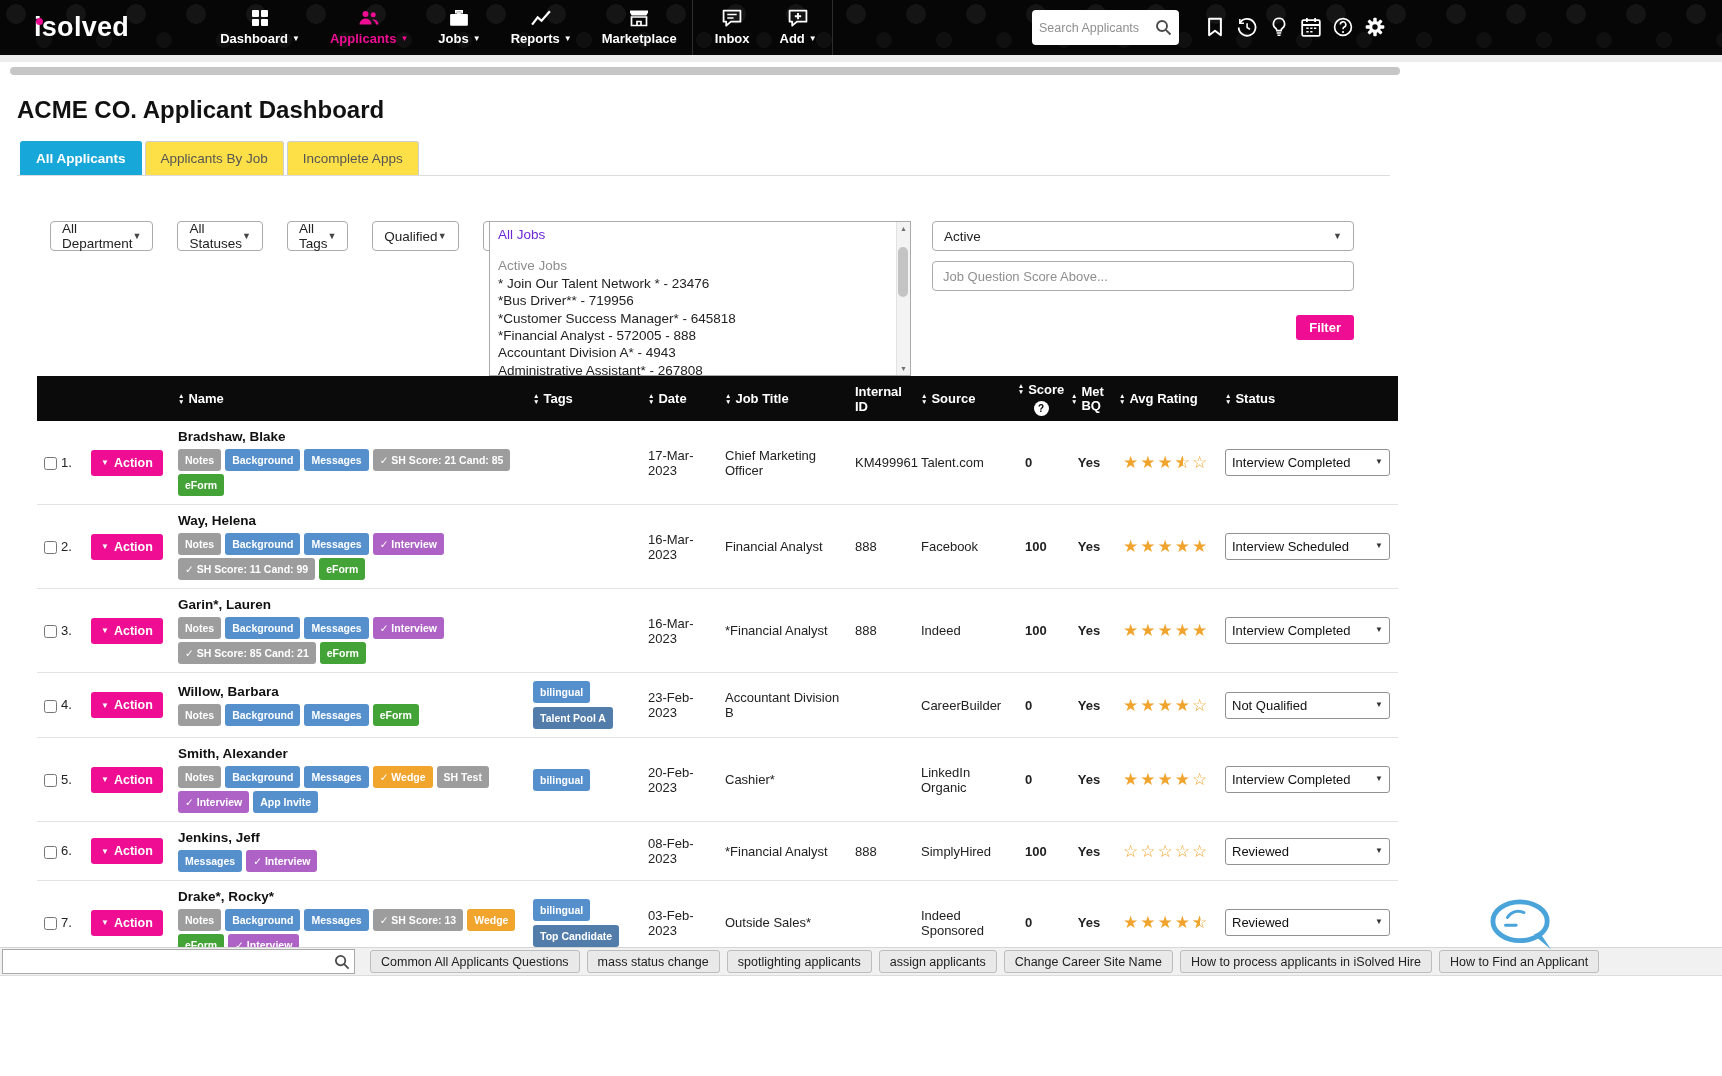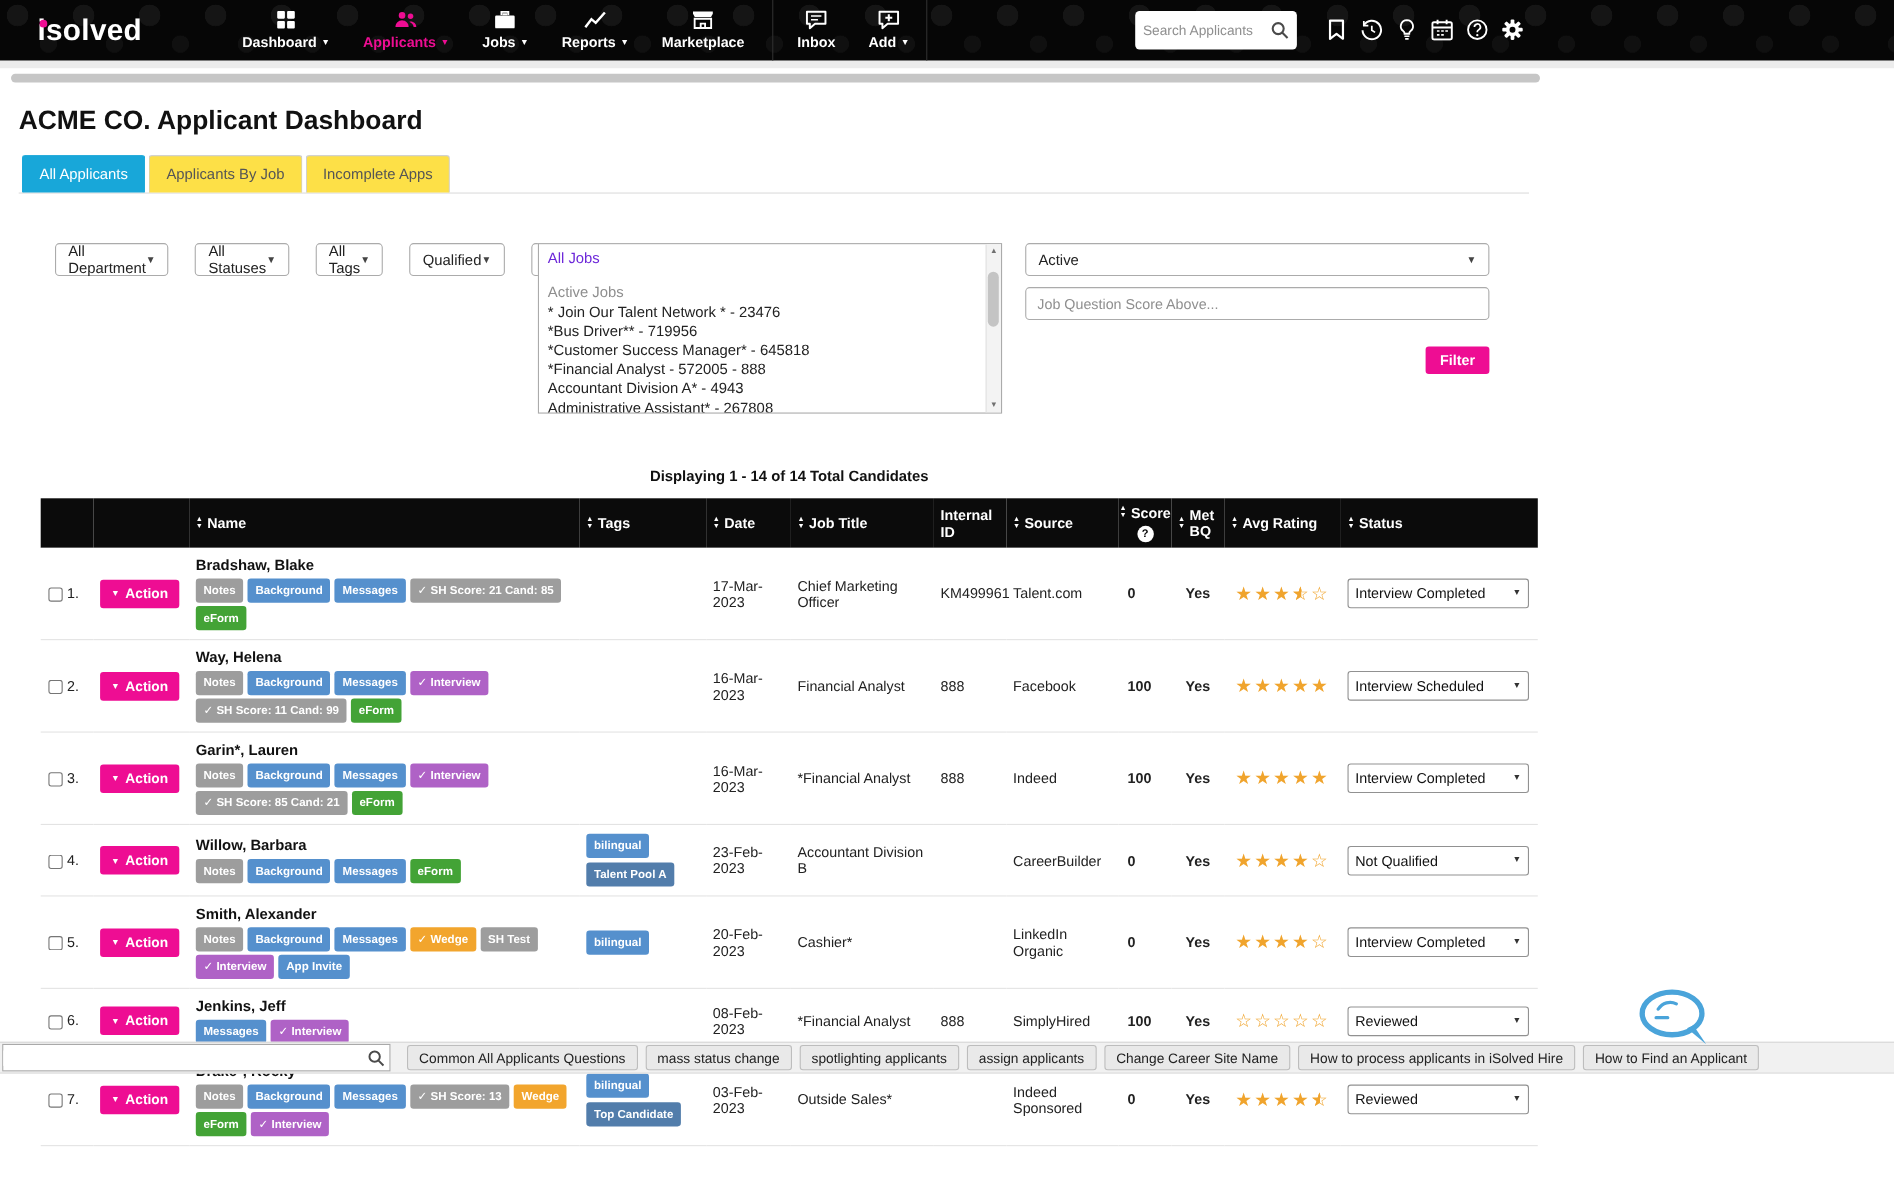--- a/index.html
+++ b/index.html
@@ -14,38 +14,38 @@
     background-size:60px 56px;display:flex;align-items:center}
   .logo{margin-left:34px;font-size:27px;font-weight:bold;color:#fff;letter-spacing:.3px;position:relative;cursor:pointer}
   .logo::before{content:"";position:absolute;left:2px;top:6px;width:7px;height:7px;border-radius:50%;background:var(--accent);z-index:2}
   .nav-items{display:flex;align-items:stretch;height:100%;margin-left:76px}
   .nav-item{display:flex;flex-direction:column;align-items:center;justify-content:center;gap:4px;padding:0 15px;color:#fff;cursor:pointer}
   .nav-item .nicon{height:18px;display:flex;align-items:center}
   .nav-item svg{width:20px;height:18px;display:block}
   .nav-item .lbl{font-size:13px;font-weight:bold;display:flex;align-items:center;gap:4px;white-space:nowrap}
   .nav-item .caret{font-size:8px;line-height:1}
   .nav-item.active{color:var(--accent)}
-  .nav-item.sep{border-left:1px solid #2e2e2e;margin-left:10px;padding-left:22px}
+  .nav-item.sep{border-left:1px solid #2e2e2e;margin-left:0;padding-left:22px}
   .nav-item.sep-r{border-right:1px solid #2e2e2e;margin-right:10px;padding-right:15px}
   .nav-search{position:absolute;left:1032px;top:10px;width:147px;height:35px;background:#fff;border-radius:4px;display:flex;align-items:center;padding:0 7px}
   .nav-search input{flex:1;min-width:0;border:none;outline:none;font-size:12.5px;color:#333;font-family:inherit}
   .nav-search .mag{width:17px;height:17px;flex:0 0 auto;cursor:pointer}
   .nav-icons{position:absolute;left:1204px;top:16px;display:flex;align-items:center;gap:11px;color:#fff}
   .nav-icons .nicon{width:21px;height:22px;display:flex;align-items:center;justify-content:center;cursor:pointer}
   .nav-icons svg{width:20px;height:20px}
 
   
   .scroll-pill{position:absolute;top:67px;left:10px;width:1390px;height:8px;border-radius:4px;background:#c6c6c6;z-index:30;cursor:pointer}
   .content{position:absolute;top:55px;left:0;right:0;bottom:0;background:#fff;overflow:hidden;border-top:7px solid #ececec}
   .inner{padding:34px 0 0 17px}
   h1{font-size:24px;color:#111;margin:0 0 17px 0}
   .tabs-line{border-bottom:1px solid #dcdcdc;width:1373px}
   .tabs{display:flex;margin-left:3px}
   .tab{padding:9px 15px;font-size:13.5px;background:#fde047;color:#555;border:1px solid #cecece;border-bottom:none;margin-right:3px;border-radius:3px 3px 0 0;cursor:pointer;white-space:nowrap}
-  .tab.active{background:var(--tab-active);border-color:var(--tab-active);color:#fff;font-weight:normal}
+  .tab.active{background:var(--tab-active);border-color:var(--tab-active);color:#fff;font-weight:bold}
 
   .filters{display:flex;padding:45px 0 0 33px}
   .fcol-left{display:flex;flex-direction:row;gap:24px;width:420px}
   .select-box{height:30px;border:1px solid #ababab;border-radius:4px;background:#fff;display:flex;align-items:center;justify-content:space-between;padding:0 11px;font-size:13.5px;color:#222;cursor:pointer}
   .sel-caret{color:#444;font-size:9px}
   .jobs-box{width:422px;height:155px;border:1px solid #ababab;margin-left:19px;position:relative;background:#fff;overflow:hidden;flex:0 0 auto}
   .jobs-inner{padding:4px 20px 0 8px;font-size:13.5px;line-height:17.4px}
   .job-opt{color:#222;white-space:nowrap;cursor:pointer}
   .job-opt.head{margin-bottom:14px;color:#6d28d9}
   .job-opt.group{color:#8e8e8e;cursor:default}
@@ -292,21 +292,20 @@
       <div class="fcol-right">
         <div class="select-box">
           <span>Active</span>
           <span class="sel-caret">▼</span>
         </div>
         <input class="text-input" placeholder="Job Question Score Above..." style="">
         <button class="filter-btn">Filter</button>
       </div>
     </section>
 
-    <div class="summary">Displaying 1 - 14 of 14 Total Candidates</div>
 
     <table>
       <colgroup>
           <col style="width: 48px;">
           <col style="width: 87px;">
           <col style="width: 355px;">
           <col style="width: 115px;">
           <col style="width: 77px;">
           <col style="width: 130px;">
           <col style="width: 66px;">

